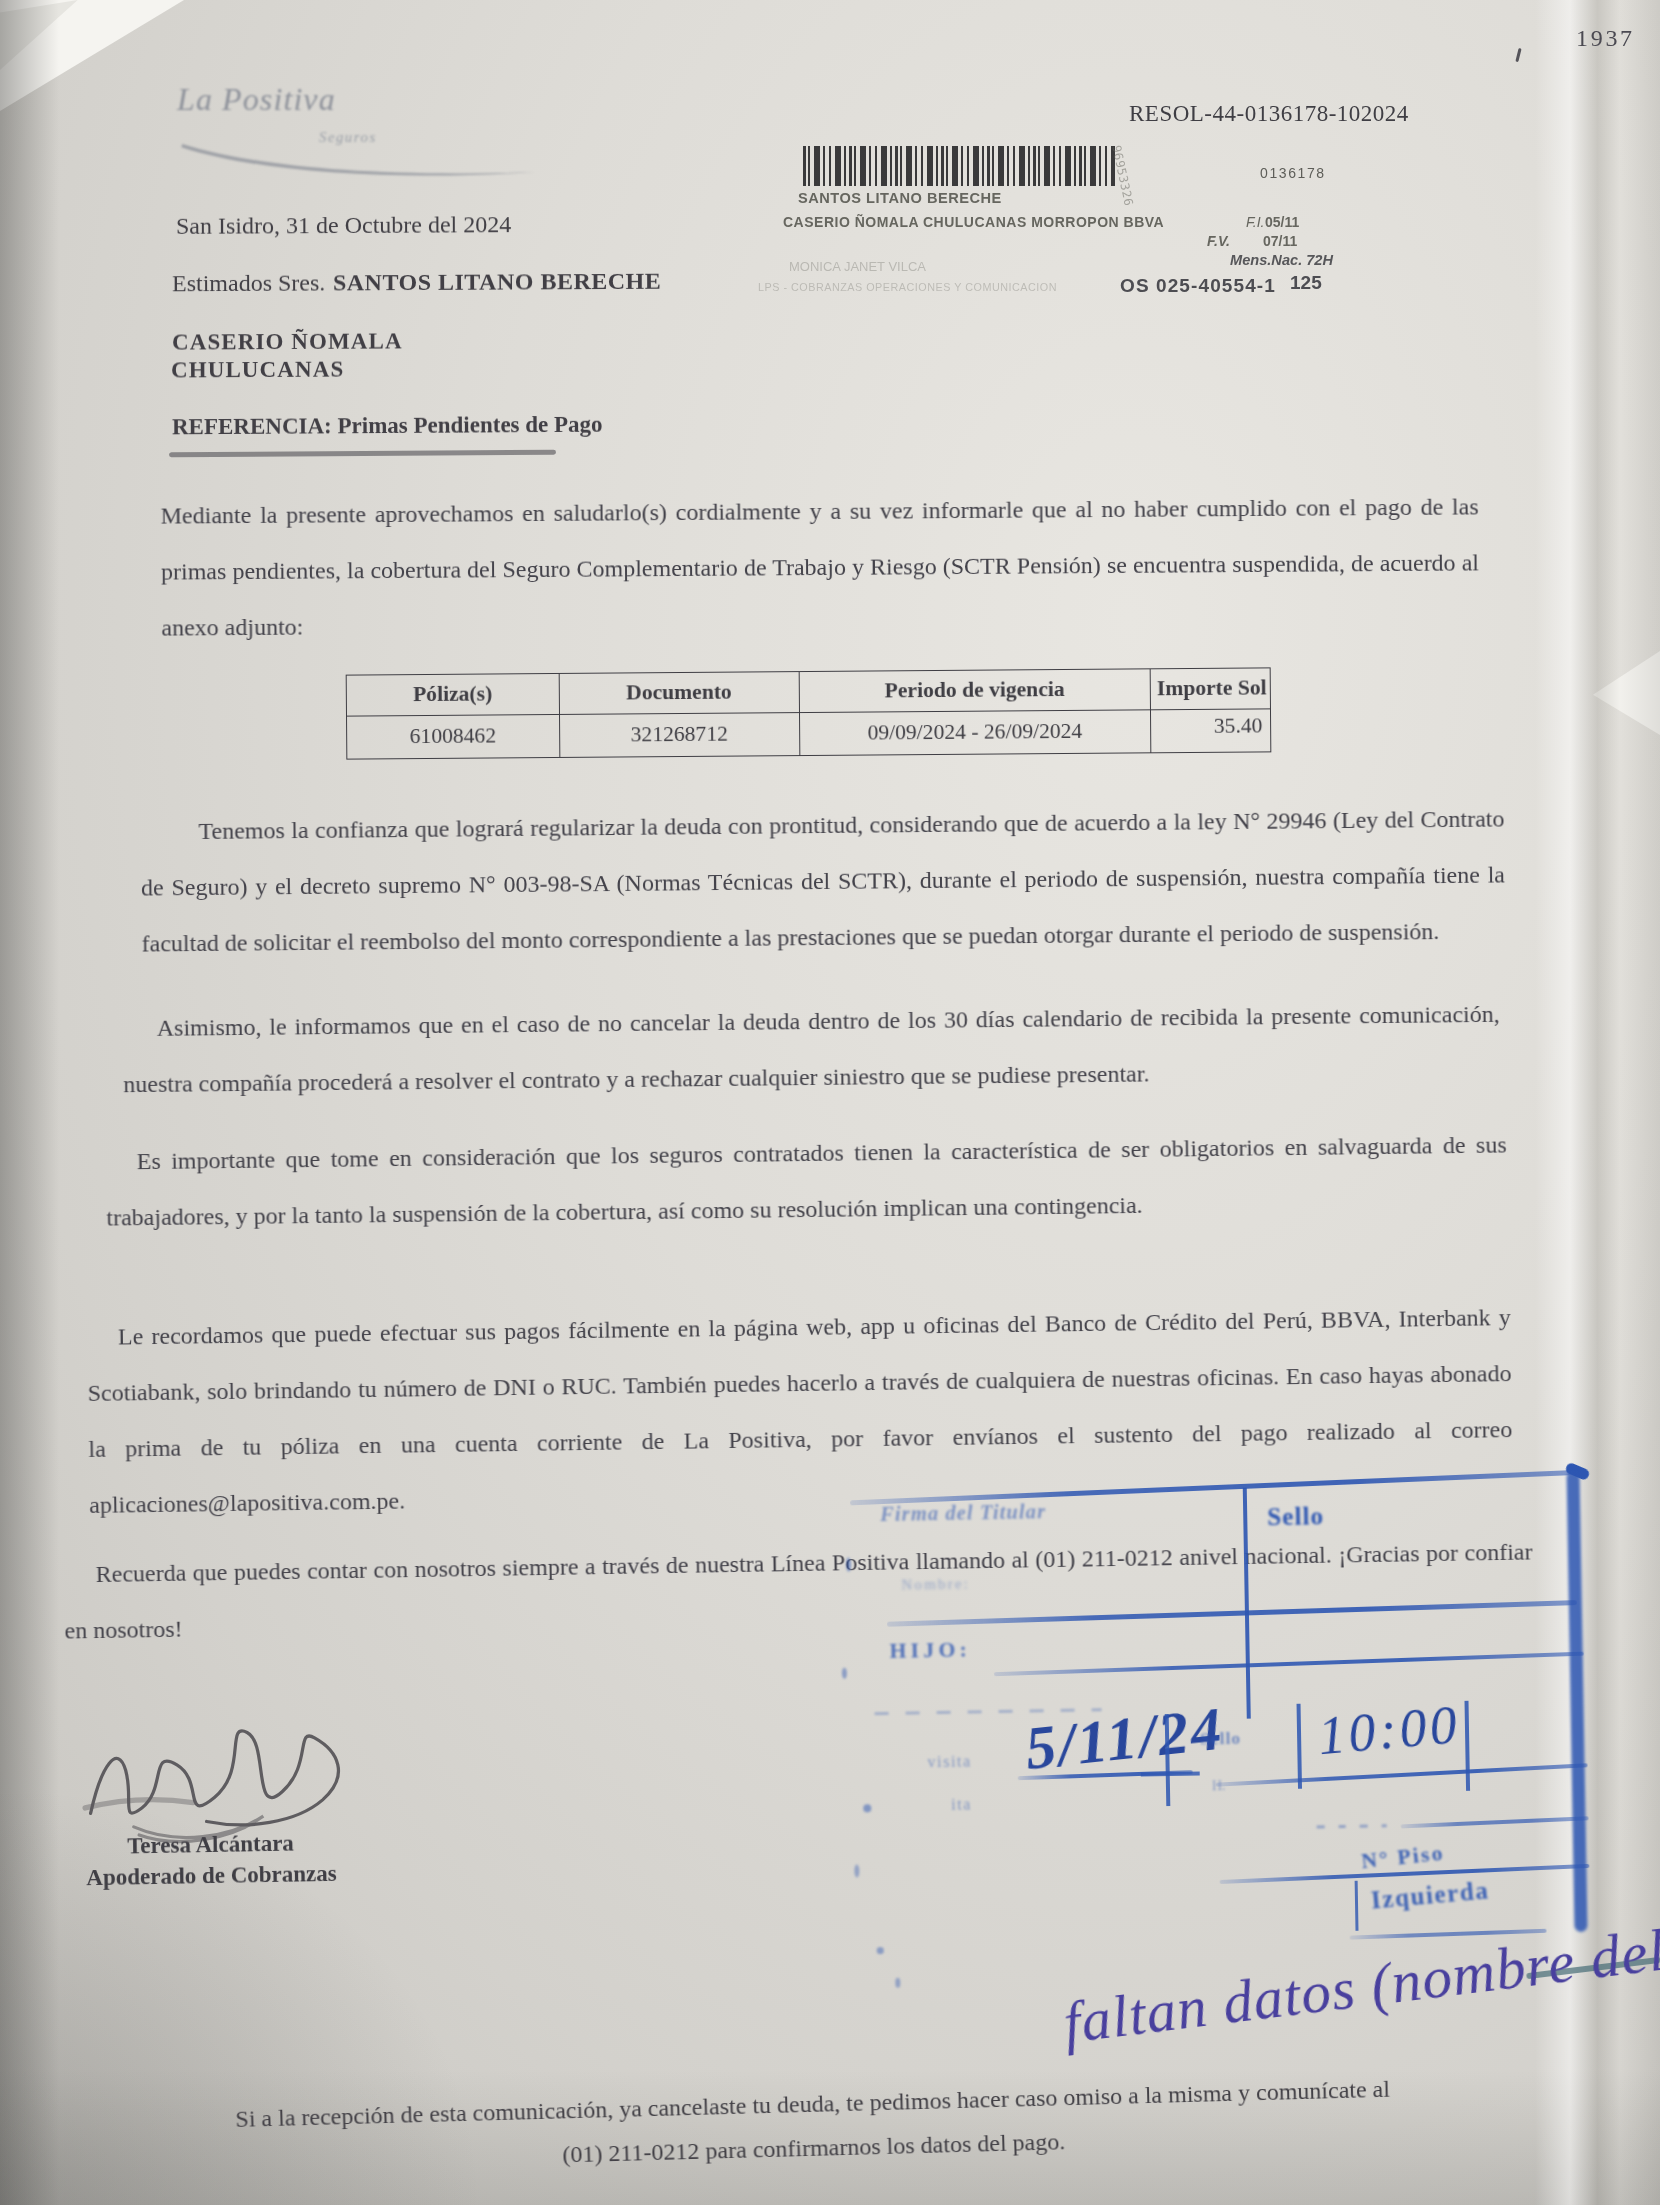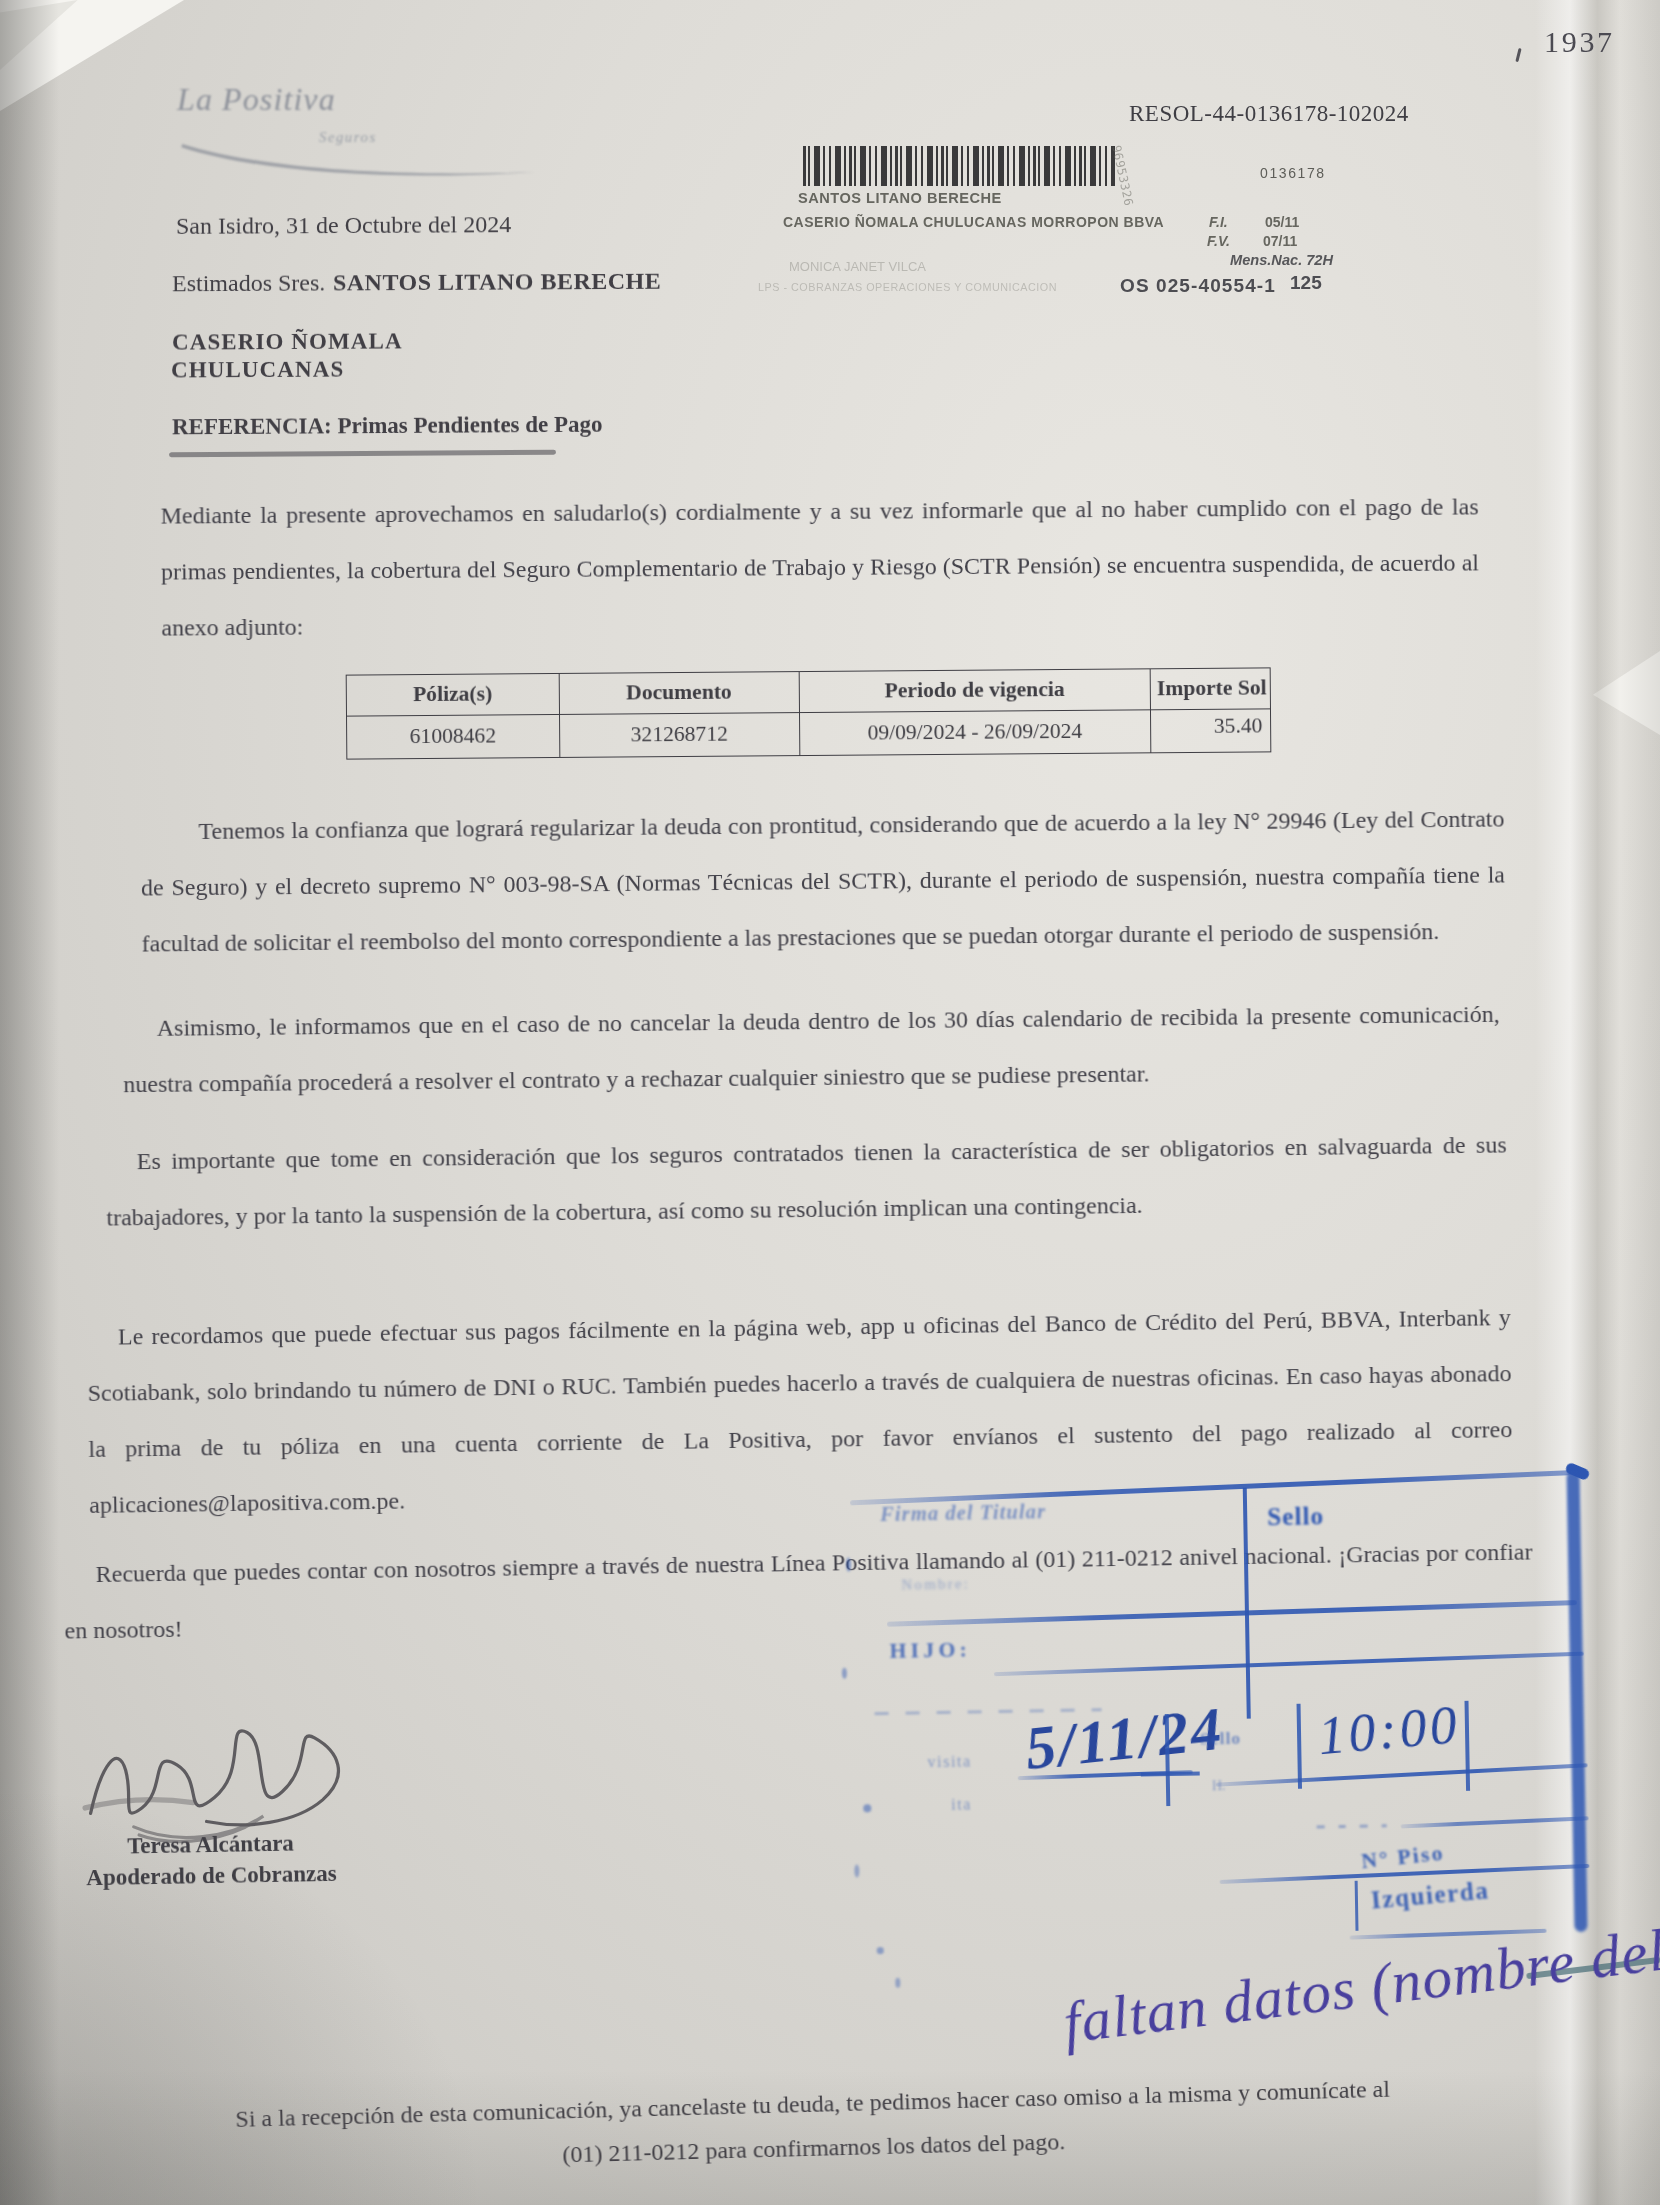--- a/index.html
+++ b/index.html
@@ -15,33 +15,33 @@
   
   #shade-left{left:0;top:0;width:59px;height:2205px;background:linear-gradient(90deg,rgba(62,62,60,.38),rgba(62,62,60,0));}
   #shade-bottom{left:0;top:2070px;width:1660px;height:135px;background:linear-gradient(180deg,rgba(90,90,86,0),rgba(90,90,86,.20));}
   #shade-bl{left:0;top:1784px;width:486px;height:422px;background:radial-gradient(ellipse at 0% 100%,rgba(70,70,68,.28),rgba(70,70,68,0) 70%);}
   #fold{left:1535px;top:0;width:125px;height:2205px;background:linear-gradient(90deg,rgba(255,255,255,0) 0,rgba(255,255,255,.5) 28%,rgba(140,138,130,.26) 50%,rgba(235,233,227,.14) 68%,rgba(118,116,110,.16) 100%);}
   #wedge-tl1{left:0;top:0;width:184px;height:111px;background:#f5f4f0;clip-path:polygon(0 0,100% 0,0 100%);}
   #wedge-tl2{left:0;top:0;width:111px;height:70px;background:#e6e5e0;clip-path:polygon(0 18%,70% 0,0 100%);}
   #wedge-right{left:1593px;top:651px;width:67px;height:84px;background:#f3f2ee;clip-path:polygon(100% 0,100% 100%,0 52%);}
   
   #corner-tick{left:1517px;top:48px;width:2.7px;height:14px;background:#55545a;transform:rotate(14deg);border-radius:1.6px;}
-  #corner-num{left:1544px;top:25px;font-size:30px;letter-spacing:2.7px;color:#4b4a52;}
+  #corner-num{left:1576px;top:25px;font-size:24px;letter-spacing:2.7px;color:#4b4a52;}
   #resol{left:1129px;top:101px;font-size:23px;letter-spacing:0.5px;color:#3f3e44;}
   #logo-brand{left:177px;top:81px;font-size:32px;font-style:italic;font-weight:400;color:#8d919a;letter-spacing:1.1px;filter:blur(0.9px);}
   #logo-sub{left:319px;top:129px;font-size:14.6px;font-style:italic;color:#9ba0a8;filter:blur(1px);letter-spacing:1.6px;}
   
   .lab{font-family:"Liberation Sans", sans-serif;color:#66665f;}
   #barcode{left:803px;top:146px;width:312px;height:40px;opacity:.88;
     background:repeating-linear-gradient(90deg,#232325 0 3.2px,transparent 3.2px 5.4px,#232325 5.4px 7px,transparent 7px 11.4px,#232325 11.4px 17.3px,transparent 17.3px 20px,#232325 20px 21.6px,transparent 21.6px 26px,#232325 26px 27.6px,transparent 27.6px 32px,#232325 32px 38px,transparent 38px 41px,#232325 41px 43px,transparent 43px 46px);}
   #barcode-num{left:1123px;top:144px;font-size:12px;opacity:.5;font-family:"DejaVu Sans Mono",monospace;transform:rotate(78deg);transform-origin:left top;letter-spacing:0.5px;}
   #label-code{left:1260px;top:165px;font-size:14px;letter-spacing:1.6px;color:#5d5d58;}
   #label-recipient{left:798px;top:190px;font-size:14.6px;font-weight:700;letter-spacing:0.5px;}
   #label-address{left:783px;top:214px;font-size:14px;font-weight:700;letter-spacing:0.5px;}
-  #label-fi-l{left:1209px;top:214px;font-size:14px;font-weight:700;font-style:italic;}
+  #label-fi-l{left:1246px;top:214px;font-size:14px;font-weight:400;font-style:italic;}
   #label-fi-v{left:1265px;top:214px;font-size:14px;font-weight:700;}
   #label-fv-l{left:1207px;top:233px;font-size:14px;font-weight:700;font-style:italic;}
   #label-fv-v{left:1263px;top:233px;font-size:14px;font-weight:700;}
   #label-mens{left:1230px;top:252px;font-size:14.6px;font-weight:700;font-style:italic;color:#57575a;}
   #label-agent{left:789px;top:259px;font-size:13px;opacity:.32;}
   #label-dept{left:758px;top:281px;font-size:10.8px;opacity:.3;letter-spacing:0.5px;}
   #label-os{left:1120px;top:275px;font-size:19px;font-weight:700;color:#4d4d52;letter-spacing:1.1px;}
   #label-os-num{left:1290px;top:272px;font-size:19px;font-weight:700;color:#4d4d52;}
   
   .body-text{font-size:24px;line-height:56px;color:#43424a;text-align:justify;}

